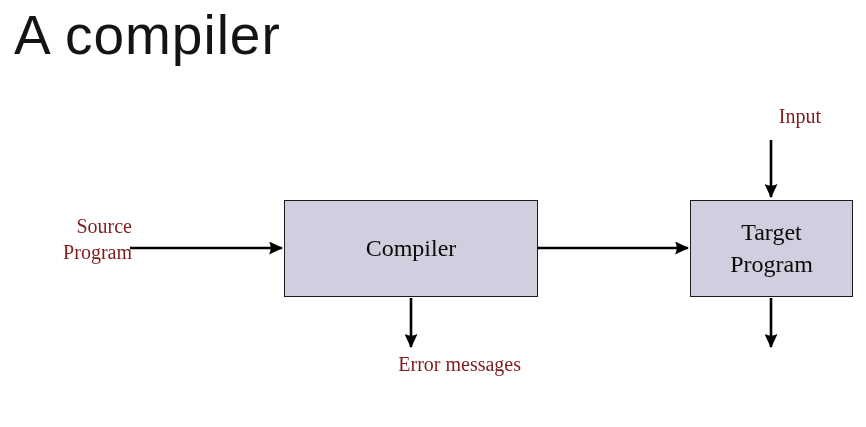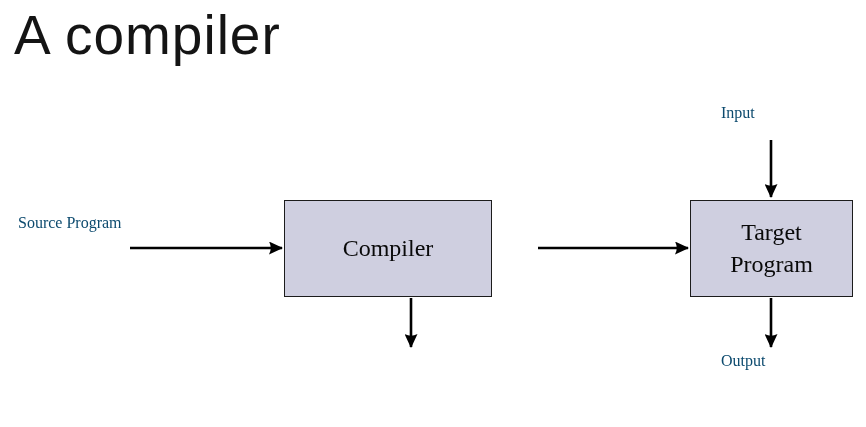--- a/index.html
+++ b/index.html
@@ -37,23 +37,23 @@
     font-size: 27px;
     font-weight: 300;
     letter-spacing: 0.5px;
     color: #121216;
     margin-left: 14px;
   }
   
   .node-label {
     position: absolute;
     font-family: "Liberation Serif", serif;
-    font-size: 16px;
-    color: #0c4a6e;
-    text-align: left;
+    font-size: 20px;
+    color: #7f1d1d;
+    text-align: right;
     line-height: 1.3;
   }
   .source-label   { left: 18px;  top: 213px; width: 114px; }
   .input-label    { left: 721px; top: 103px; width: 100px; }
   .error-label    { left: 301px; top: 351px; width: 220px; }
   .output-label   { left: 721px; top: 351px; width: 100px; }
   
   .box {
     position: absolute;
     background: #cfcfe0;
@@ -66,21 +66,21 @@
   .box .box-label {
     font-family: "Liberation Serif", serif;
     font-size: 24px;
     color: #090909;
     text-align: center;
     line-height: 1.3;
   }
   .compiler-box {
     left: 284px;
     top: 200px;
-    width: 208px;
+    width: 254px;
     height: 97px;
   }
   .target-box {
     left: 690px;
     top: 200px;
     width: 163px;
     height: 97px;
     padding: 8px 8px;
   }
   
@@ -97,21 +97,21 @@
 <body>
 
 <div class="stage">
 
   <div class="title-row">
     <span class="title-main">A compiler</span>
   </div>
 
   <div class="node-label source-label">Source Program</div>
   <div class="node-label input-label">Input</div>
-  <div class="node-label output-label">Output</div>
+  <div class="node-label error-label">Error messages</div>
 
   <div class="box compiler-box">
     <span class="box-label">Compiler</span>
   </div>
   <div class="box target-box">
     <span class="box-label">Target Program</span>
   </div>
 
   <svg class="arrows" viewBox="0 0 866 427" xmlns="http://www.w3.org/2000/svg">
     <defs>

